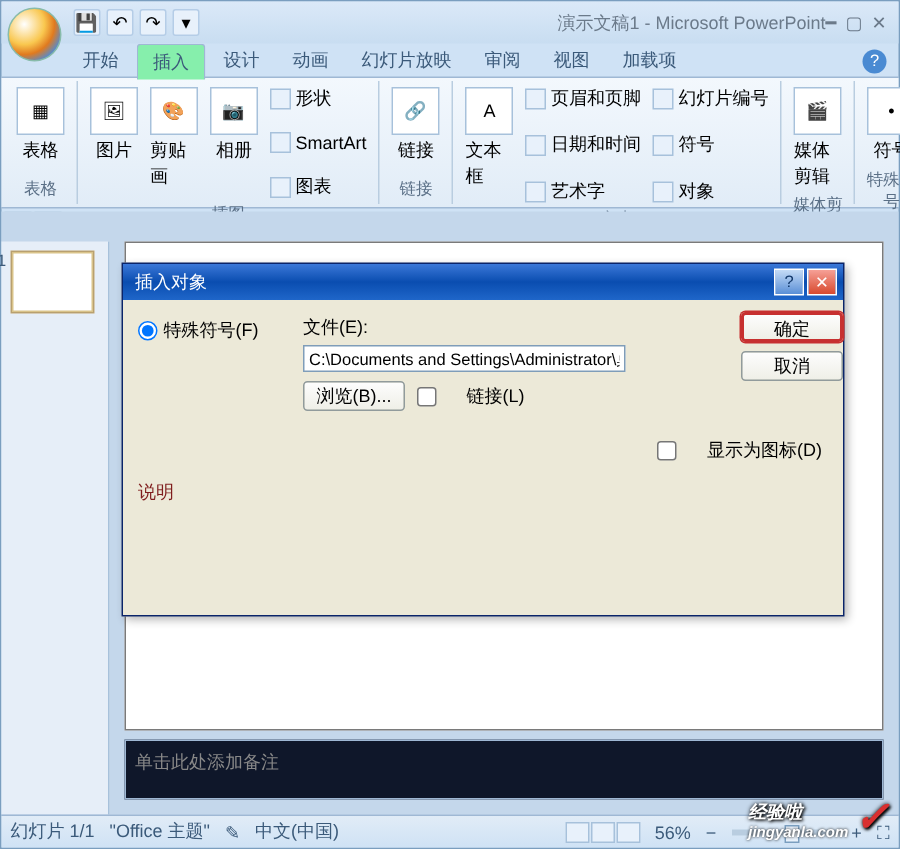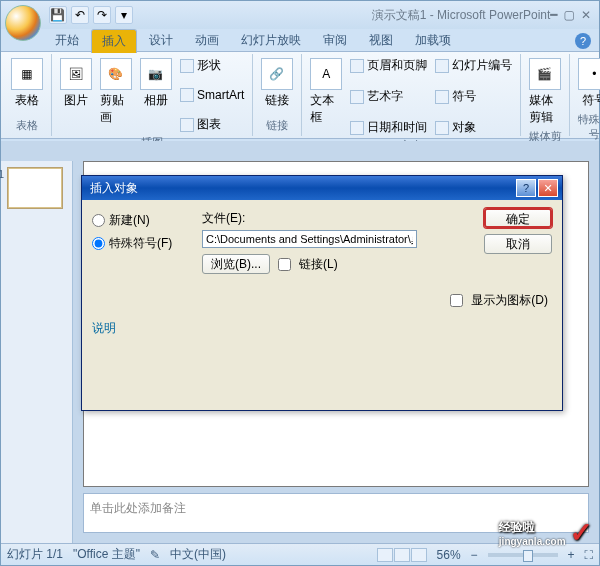--- a/index.html
+++ b/index.html
@@ -7,40 +7,40 @@
 #app{width:600px;height:566px;background:#cfe2f5;position:relative;border:1px solid #7a9ebf}
 .titlebar{height:28px;background:linear-gradient(#dbe9f8,#c8ddf1);display:flex;align-items:center;padding:0 4px}
 .office-btn{width:36px;height:36px;border-radius:50%;background:radial-gradient(circle at 30% 30%,#fff,#f9c74f 40%,#e07a1f 60%,#4e8cd6 80%);border:1px solid #8ba;position:relative;top:8px;z-index:5}
 .qat{display:flex;gap:4px;margin-left:8px}
 .qat-btn{width:18px;height:18px;background:#e8f1fb;border:1px solid #b5cde7;border-radius:2px;display:flex;align-items:center;justify-content:center}
 .title-text{flex:1;text-align:right;color:#6b7a8a;font-size:12px}
 .win-ctrl{display:flex;gap:6px;margin-right:4px;color:#6b7a8a}
 .win-ctrl span{cursor:pointer}
 .tabs{height:22px;display:flex;align-items:flex-start;padding-left:44px;gap:2px}
 .tab{padding:3px 10px;color:#3b5a7a;cursor:pointer}
-.tab.active{background:#eab308;border:1px solid #9fb8d4;border-bottom:none;border-radius:3px 3px 0 0}
+.tab.active{background:#86efac;border:1px solid #9fb8d4;border-bottom:none;border-radius:3px 3px 0 0}
 .help{position:absolute;right:8px;top:32px;width:16px;height:16px;border-radius:50%;background:#4a8ad2;color:#fff;text-align:center;line-height:16px;font-size:11px}
 .ribbon{height:88px;background:linear-gradient(#f3f8fd,#e1ecf7);border-top:1px solid #9fb8d4;border-bottom:1px solid #9fb8d4;display:flex;padding:2px}
 .group{border-right:1px solid #b9cde0;padding:2px 6px;display:flex;flex-direction:column;justify-content:space-between}
 .group-body{display:flex;gap:4px;align-items:flex-start;flex:1}
 .group-label{text-align:center;color:#5a6f86;font-size:11px;padding:1px 0}
 .big-btn{display:flex;flex-direction:column;align-items:center;gap:2px;padding:2px;cursor:pointer}
 .big-btn .icn{width:32px;height:32px;background:#fff;border:1px solid #a7c1db;display:flex;align-items:center;justify-content:center}
 .small-btn{display:flex;align-items:center;gap:3px;padding:1px 2px;cursor:pointer;white-space:nowrap}
 .small-btn .icn{width:14px;height:14px;background:#e8f1fb;border:1px solid #a7c1db}
 .vstack{display:flex;flex-direction:column;gap:12px}
 .workspace{position:absolute;top:140px;left:0;right:0;bottom:22px;background:#c4d7eb;display:flex}
 .outline-tabs{position:absolute;top:140px;left:2px;display:flex;gap:2px}
 .outline-tabs div{width:18px;height:18px;background:#e8f1fb;border:1px solid #a7c1db}
 .thumbs{width:72px;background:#e6eef8;border-right:1px solid #a7c1db;padding:6px;margin-top:20px}
 .thumb{width:56px;height:42px;background:#fff;border:1px solid #b8a070;box-shadow:0 0 0 1px #d9c38a inset;position:relative}
 .thumb-num{position:absolute;left:-10px;top:0;font-size:11px;color:#3b5a7a}
 .slide-area{flex:1;padding:10px;display:flex;flex-direction:column}
 .slide{flex:1;background:#fff;border:1px solid #7a7a7a;margin-top:10px}
-.notes{height:40px;background:#ffffff;border:1px solid #9fb8d4;margin-top:6px;padding:6px;color:#888}
+.notes{height:40px;background:#0f172a;border:1px solid #9fb8d4;margin-top:6px;padding:6px;color:#888}
 .status{position:absolute;bottom:0;left:0;right:0;height:22px;background:linear-gradient(#e1ecf7,#cfe2f5);border-top:1px solid #9fb8d4;display:flex;align-items:center;padding:0 6px;gap:10px;color:#3b5a7a;font-size:11px}
 .status .spacer{flex:1}
 .view-btns{display:flex;gap:1px}
 .view-btns div{width:16px;height:14px;background:#e8f1fb;border:1px solid #a7c1db}
 .zoom-slider{width:70px;height:4px;background:#b9cde0;position:relative}
 .zoom-slider::after{content:"";position:absolute;left:35px;top:-3px;width:8px;height:10px;background:#e8f1fb;border:1px solid #7a9ebf}
 .dialog{position:absolute;left:80px;top:174px;width:482px;height:236px;background:#ece9d8;border:1px solid #0a246a;box-shadow:2px 2px 6px rgba(0,0,0,.3)}
 .dlg-title{height:24px;background:linear-gradient(#3b78d8,#0a4db0 50%,#1f66c9);display:flex;align-items:center;padding:0 4px;color:#fff;font-size:12px}
 .dlg-title .t{flex:1;padding-left:4px}
 .dlg-btn{width:20px;height:18px;border:1px solid #fff;margin-left:2px;display:flex;align-items:center;justify-content:center;font-size:11px}
@@ -48,33 +48,33 @@
 .dlg-btn.close{background:linear-gradient(#f6a096,#d84a2f);color:#fff}
 .dlg-body{padding:10px;position:relative;height:calc(100% - 24px)}
 .radio-col{position:absolute;left:10px;top:12px}
 .radio{display:flex;align-items:center;gap:4px;margin-bottom:6px}
 .radio input{margin:0}
 .mid{position:absolute;left:120px;top:10px;width:220px}
 .mid .lbl{margin-bottom:3px}
 .mid input[type=text]{width:215px;height:18px;border:1px solid #7f9db9;padding:0 3px;font-size:11px}
 .mid .row2{display:flex;gap:8px;margin-top:6px}
 .xp-btn{height:20px;padding:0 8px;background:linear-gradient(#fdfdfd,#efefe7);border:1px solid #919b9c;border-radius:3px;cursor:pointer;font-size:12px}
-.chk{display:flex;align-items:center;gap:8px}
-.right-btns{position:absolute;right:10px;top:8px;display:flex;flex-direction:column;gap:6px}
+.chk{display:flex;align-items:center;gap:20px}
+.right-btns{position:absolute;right:0;top:8px;display:flex;flex-direction:column;gap:6px}
 .ok-btn{border:2px solid #c73030!important;box-shadow:0 0 0 1px #c73030;padding:1px 20px!important}
 .right-chk{position:absolute;right:14px;top:92px}
 .desc{position:absolute;left:10px;top:120px;right:10px}
-.desc-lbl{color:#0369a1;margin-bottom:22px}
+.desc-lbl{color:#7f1d1d;margin-bottom:22px}
 .desc-body{display:flex;gap:10px;align-items:flex-start;padding:4px}
 .desc-icn{width:40px;height:34px;border:1px solid #888;background:#fff;position:relative}
 .desc-icn::before,.desc-icn::after{content:"";position:absolute;width:14px;height:14px;background:#d6e6fb;border:1px solid #5a8}
 .desc-icn::before{left:3px;top:12px}
 .desc-icn::after{left:20px;top:8px;background:#f6d6d6;border-color:#b55}
 .desc-text{flex:1;font-size:12px;line-height:1.4}
-.watermark{position:absolute;right:6px;bottom:16px;color:#fff;font-weight:bold;font-size:20px;text-shadow:0 0 3px #000,1px 1px 2px #000;display:flex;align-items:center;gap:4px;}
+.watermark{position:absolute;right:6px;bottom:4px;color:#fff;font-weight:bold;font-size:20px;text-shadow:0 0 3px #000,1px 1px 2px #000;display:flex;align-items:flex-end;gap:4px;font-style:italic}
 .check{color:#d83030;font-size:28px;font-weight:bold}
 .sub{font-size:10px;color:#fff;text-shadow:0 0 2px #000}
 </style>
 </head>
 <body>
 
 <div id="app">
   <div class="titlebar">
     <div class="office-btn"></div>
     <div class="qat">
@@ -159,25 +159,25 @@
             <div class="icn">A</div>
             <span>文本框</span>
           </div>
         <div class="vstack">
           <div class="small-btn">
               <div class="icn"></div>
               <span>页眉和页脚</span>
             </div>
           <div class="small-btn">
               <div class="icn"></div>
+              <span>日期和时间</span>
+            </div>
+          <div class="small-btn">
+              <div class="icn"></div>
               <span>艺术字</span>
-            </div>
-          <div class="small-btn">
-              <div class="icn"></div>
-              <span>日期和时间</span>
             </div>
         </div>
         <div class="vstack">
           <div class="small-btn">
               <div class="icn"></div>
               <span>幻灯片编号</span>
             </div>
           <div class="small-btn">
               <div class="icn"></div>
               <span>符号</span>
@@ -228,24 +228,20 @@
   </div>
 
   <div class="dialog">
     <div class="dlg-title">
       <div class="t">插入对象</div>
       <div class="dlg-btn help2">?</div>
       <div class="dlg-btn close">✕</div>
     </div>
     <div class="dlg-body">
       <div class="radio-col">
-        <label class="radio">
-            <input type="radio" name="m" style="">
-            <span>新建(N)</span>
-          </label>
         <label class="radio">
             <input type="radio" name="m" checked="" style="">
             <span>特殊符号(F)</span>
           </label>
       </div>
       <div class="mid">
         <div class="lbl">文件(E):</div>
         <input type="text" value="C:\Documents and Settings\Administrator\桌面" style="">
         <div class="row2">
           <button class="xp-btn">浏览(B)...</button>

